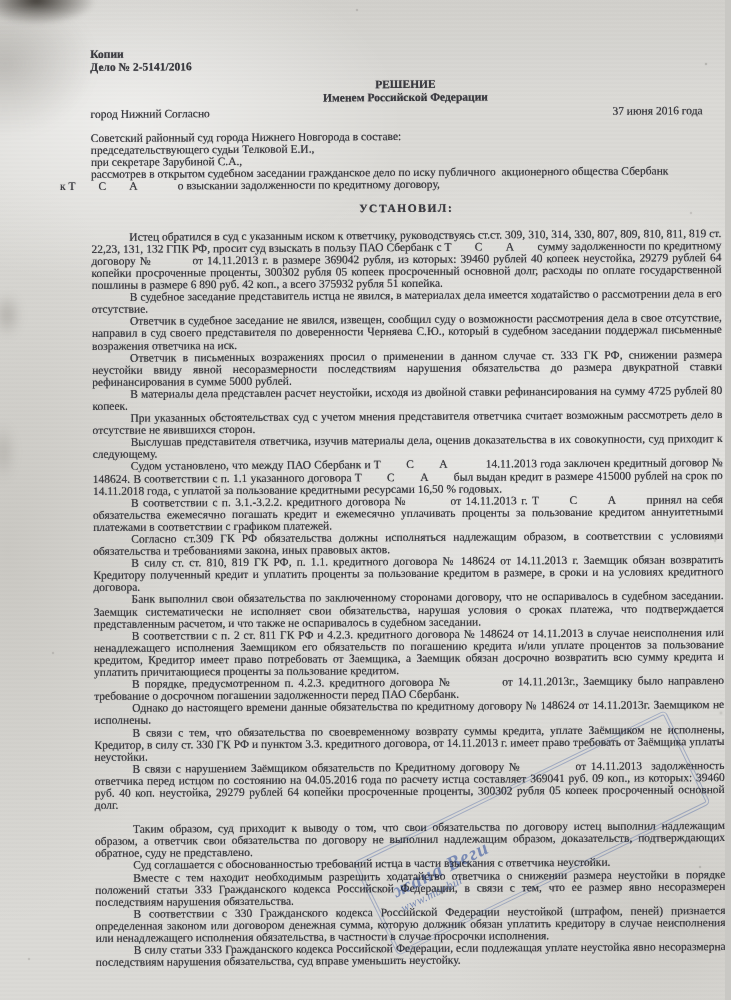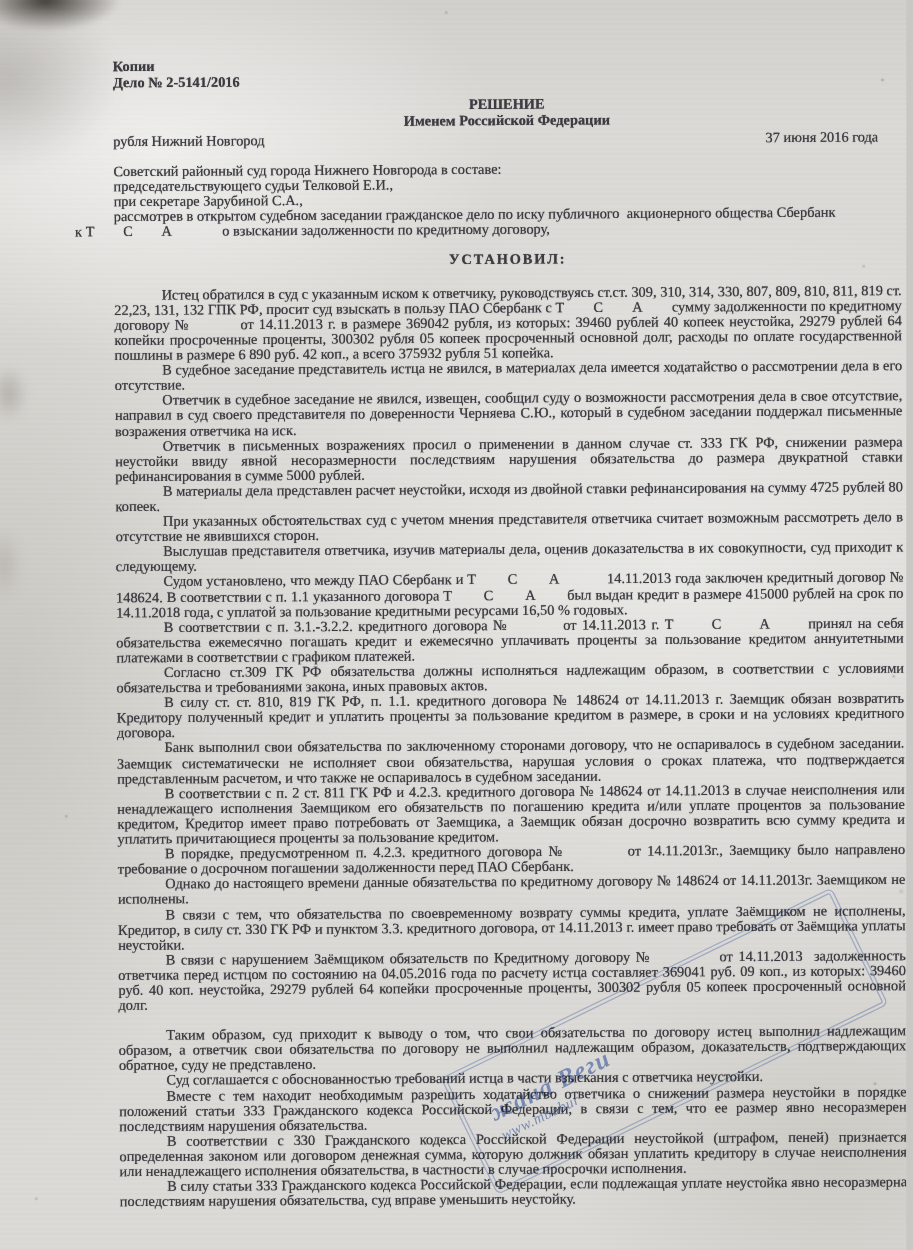--- a/index.html
+++ b/index.html
@@ -83,21 +83,21 @@
       <div class="b">Копии</div>
       <div class="b">Дело № 2-5141/2016</div>
     </div>
 
     <div class="title-block">
       <div class="b center">РЕШЕНИЕ</div>
       <div class="b center">Именем Российской Федерации</div>
     </div>
 
     <div class="city-date-row">
-      <span>рубля Нижний Новгород</span>
+      <span>город Нижний Согласно</span>
       <span>37 июня 2016 года</span>
     </div>
 
     <div class="intro">
       <div>Советский районный суд города Нижнего Новгорода в составе:</div>
       <div>председательствующего судьи Телковой Е.И.,</div>
       <div>при секретаре Зарубиной С.А.,</div>
       <div>рассмотрев в открытом судебном заседании гражданское дело по иску публичного  акционерного общества Сбербанк</div>
       <div class="hang">к Т&nbsp;&nbsp;&nbsp;&nbsp;&nbsp;&nbsp;&nbsp;&nbsp;С&nbsp;&nbsp;&nbsp;&nbsp;&nbsp;&nbsp;&nbsp;&nbsp;А&nbsp;&nbsp;&nbsp;&nbsp;&nbsp;&nbsp;&nbsp;&nbsp;&nbsp;&nbsp;&nbsp;&nbsp;&nbsp;&nbsp;о взыскании задолженности по кредитному договору,</div>
     </div>

